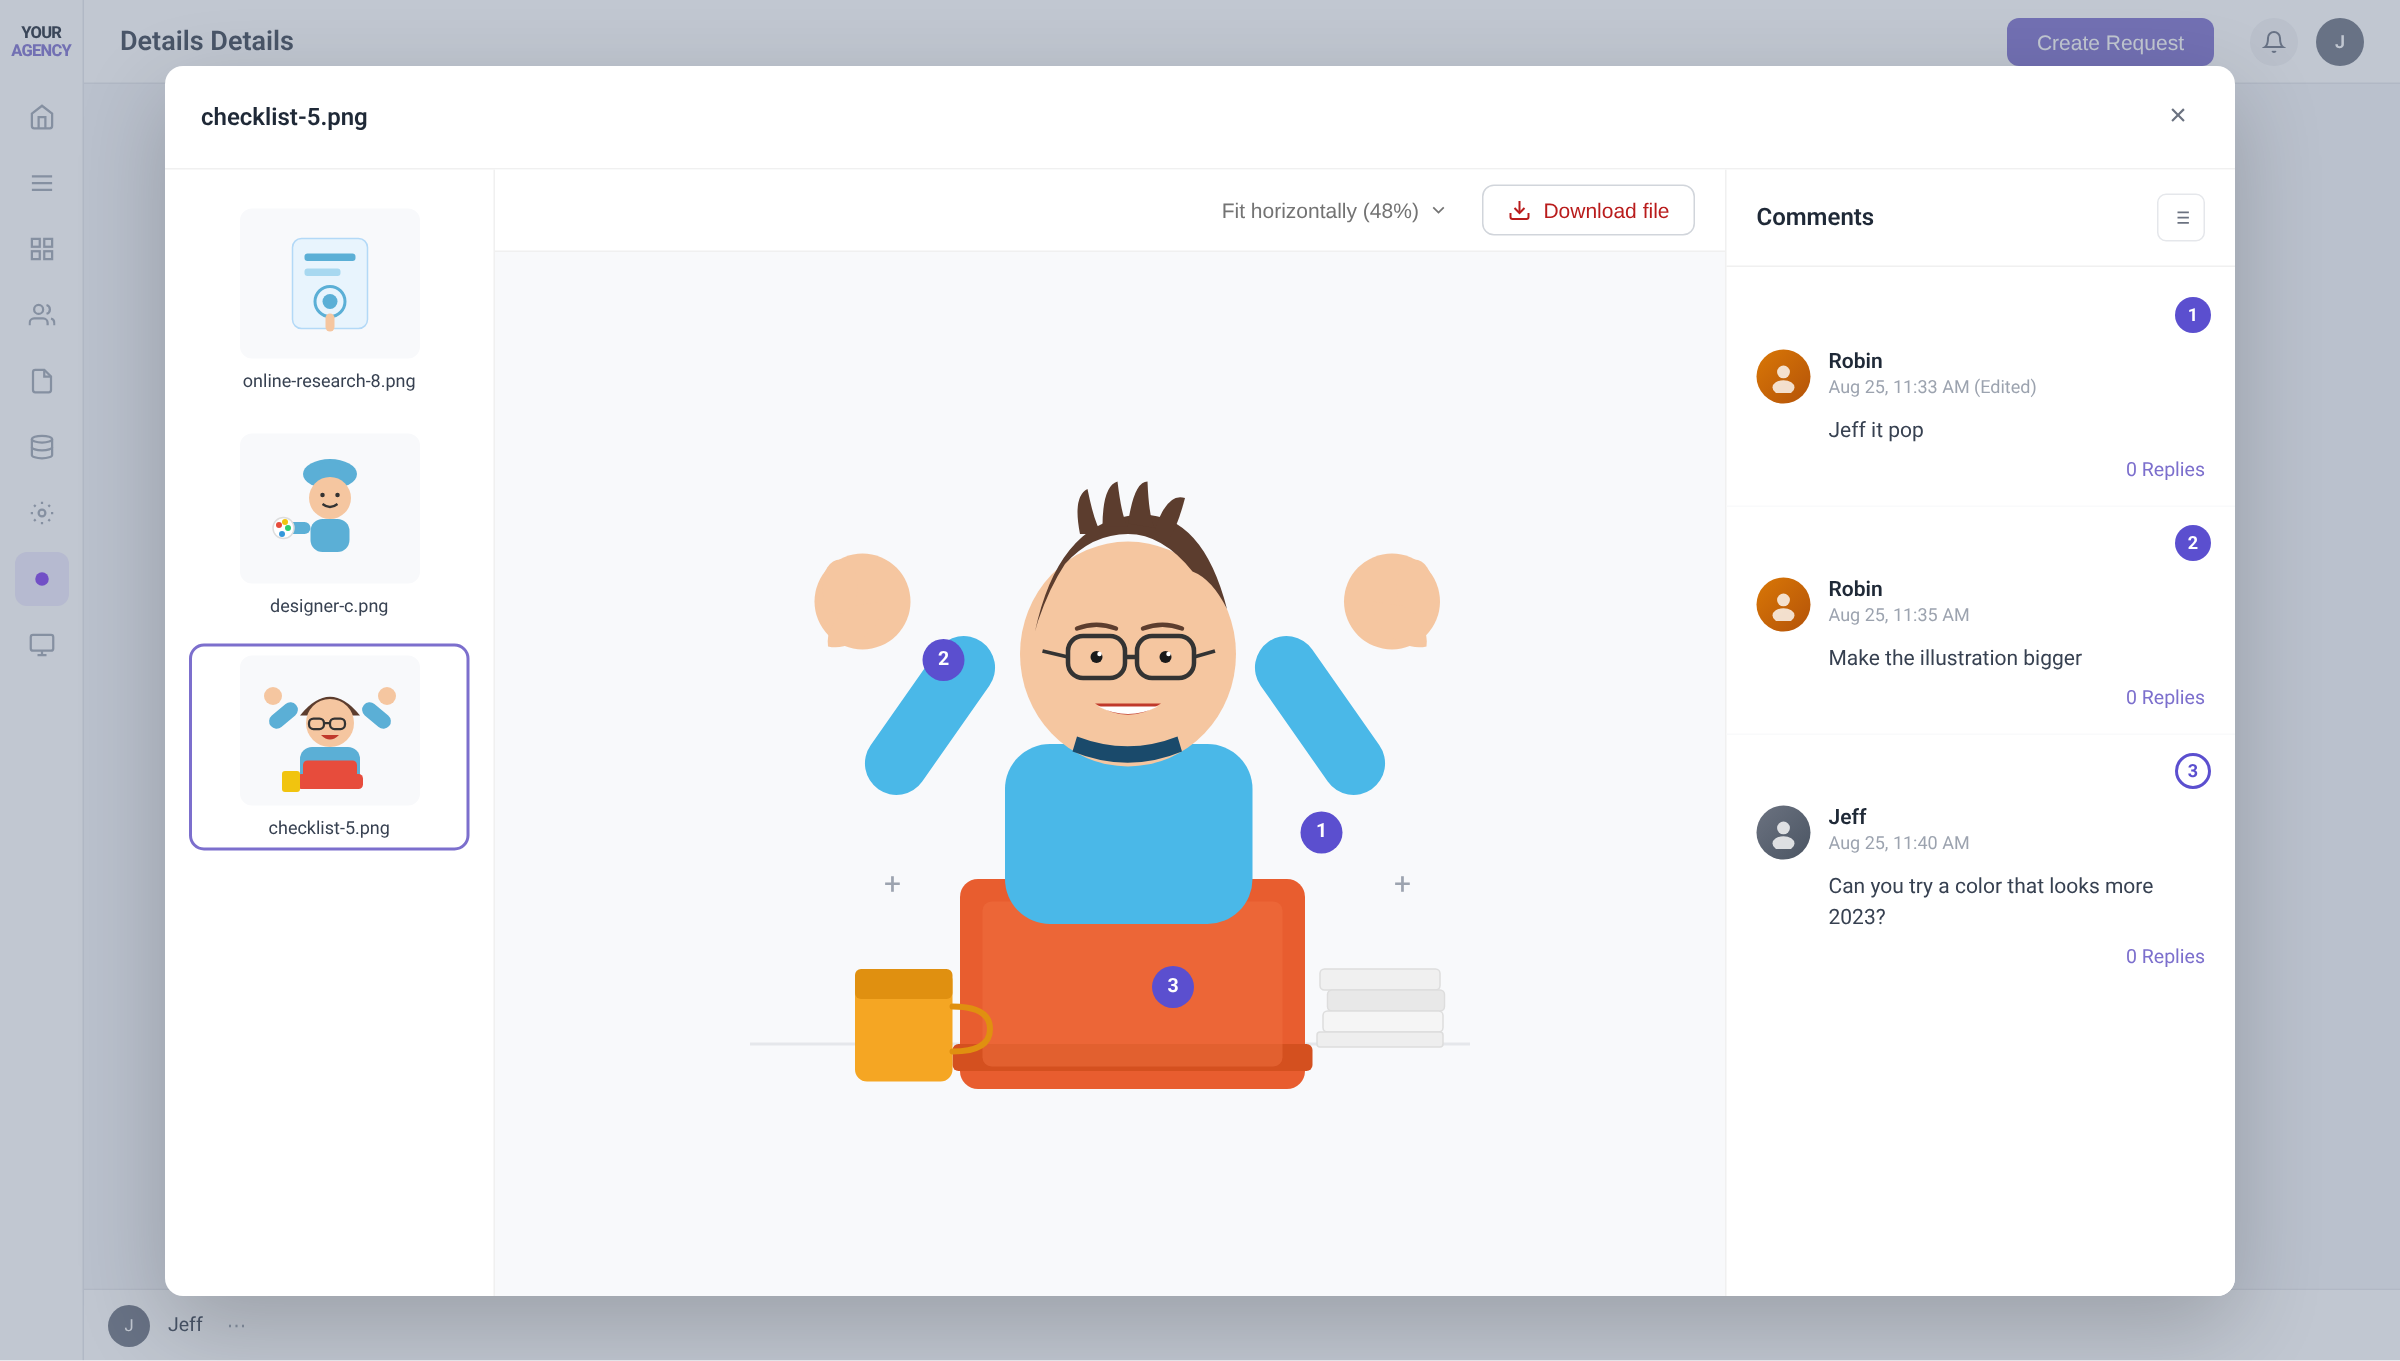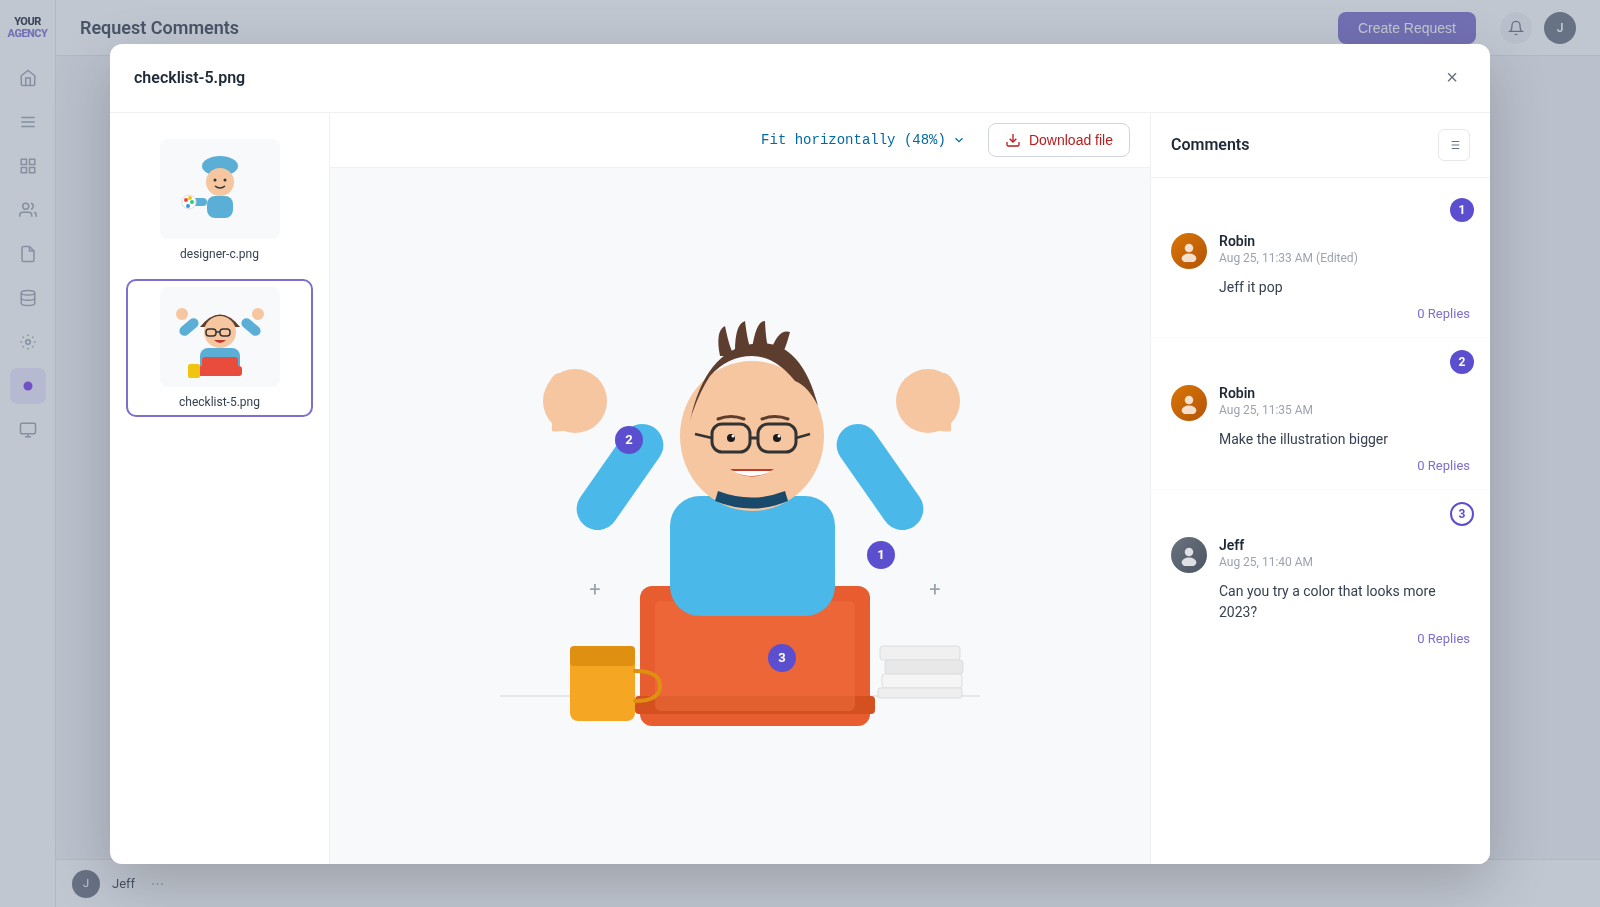--- a/index.html
+++ b/index.html
@@ -228,25 +228,24 @@
       flex-shrink: 0;
     }
 
     .fit-dropdown {
       display: flex;
       align-items: center;
       gap: 6px;
       background: none;
       border: none;
       font-size: 14px;
-      color: #0369a1;
+      color: #737373;
       cursor: pointer;
       padding: 6px 10px;
       border-radius: 6px;
-      font-family: Liberation Mono, monospace;
     }
 
     .download-btn {
       display: flex;
       align-items: center;
       gap: 8px;
       padding: 8px 16px;
       border: 1px solid #d1d5db;
       border-radius: 8px;
       background: #fff;
@@ -540,21 +539,21 @@
       <svg width="18" height="18" viewBox="0 0 24 24" fill="none" stroke="currentColor" stroke-width="2">
           <rect x="2" y="3" width="20" height="14" rx="2"></rect>
           <line x1="8" y1="21" x2="16" y2="21"></line>
           <line x1="12" y1="17" x2="12" y2="21"></line>
         </svg>
     </div>
   </div>
 
   <div class="main-content">
     <div class="top-bar">
-      <span class="page-title-text">Request Comments</span>
+      <span class="page-title-text">Details Details</span>
       <div style="display:flex;align-items:center;gap:12px;">
         <button class="create-request-btn">Create Request</button>
         <div class="notification-icon">
           <svg width="16" height="16" viewBox="0 0 24 24" fill="none" stroke="currentColor" stroke-width="2">
               <path d="M18 8A6 6 0 006 8c0 7-3 9-3 9h18s-3-2-3-9"></path>
               <path d="M13.73 21a2 2 0 01-3.46 0"></path>
             </svg>
         </div>
         <div class="avatar" style="width:32px;height:32px;background:#6b7280;font-size:12px;">J</div>
       </div>
@@ -567,20 +566,35 @@
 
     <div class="modal-header">
       <span class="modal-title">checklist-5.png</span>
       <button class="close-btn">×</button>
     </div>
 
     <div class="modal-body">
 
       <div class="file-list-panel">
 
+        <div class="file-item">
+          <div class="file-thumb">
+
+            <svg width="90" height="80" viewBox="0 0 90 80">
+              <rect x="20" y="10" width="50" height="60" rx="6" fill="#e8f4fd" stroke="#b3d9f7" stroke-width="1"></rect>
+              <rect x="28" y="20" width="34" height="5" rx="2" fill="#5bafd6"></rect>
+              <rect x="28" y="30" width="24" height="5" rx="2" fill="#a8d8f0"></rect>
+              <circle cx="45" cy="52" r="10" fill="none" stroke="#5bafd6" stroke-width="2"></circle>
+              <circle cx="45" cy="52" r="5" fill="#5bafd6"></circle>
+
+              <rect x="42" y="60" width="6" height="12" rx="3" fill="#f5c6a0"></rect>
+            </svg>
+          </div>
+          <span class="file-name">online-research-8.png</span>
+        </div>
 
         <div class="file-item">
           <div class="file-thumb">
 
             <svg width="90" height="90" viewBox="0 0 90 90">
 
               <ellipse cx="45" cy="22" rx="18" ry="10" fill="#5bafd6"></ellipse>
               <rect x="38" y="14" width="14" height="8" rx="4" fill="#5bafd6"></rect>
 
               <circle cx="45" cy="38" r="14" fill="#f5c6a0"></circle>

